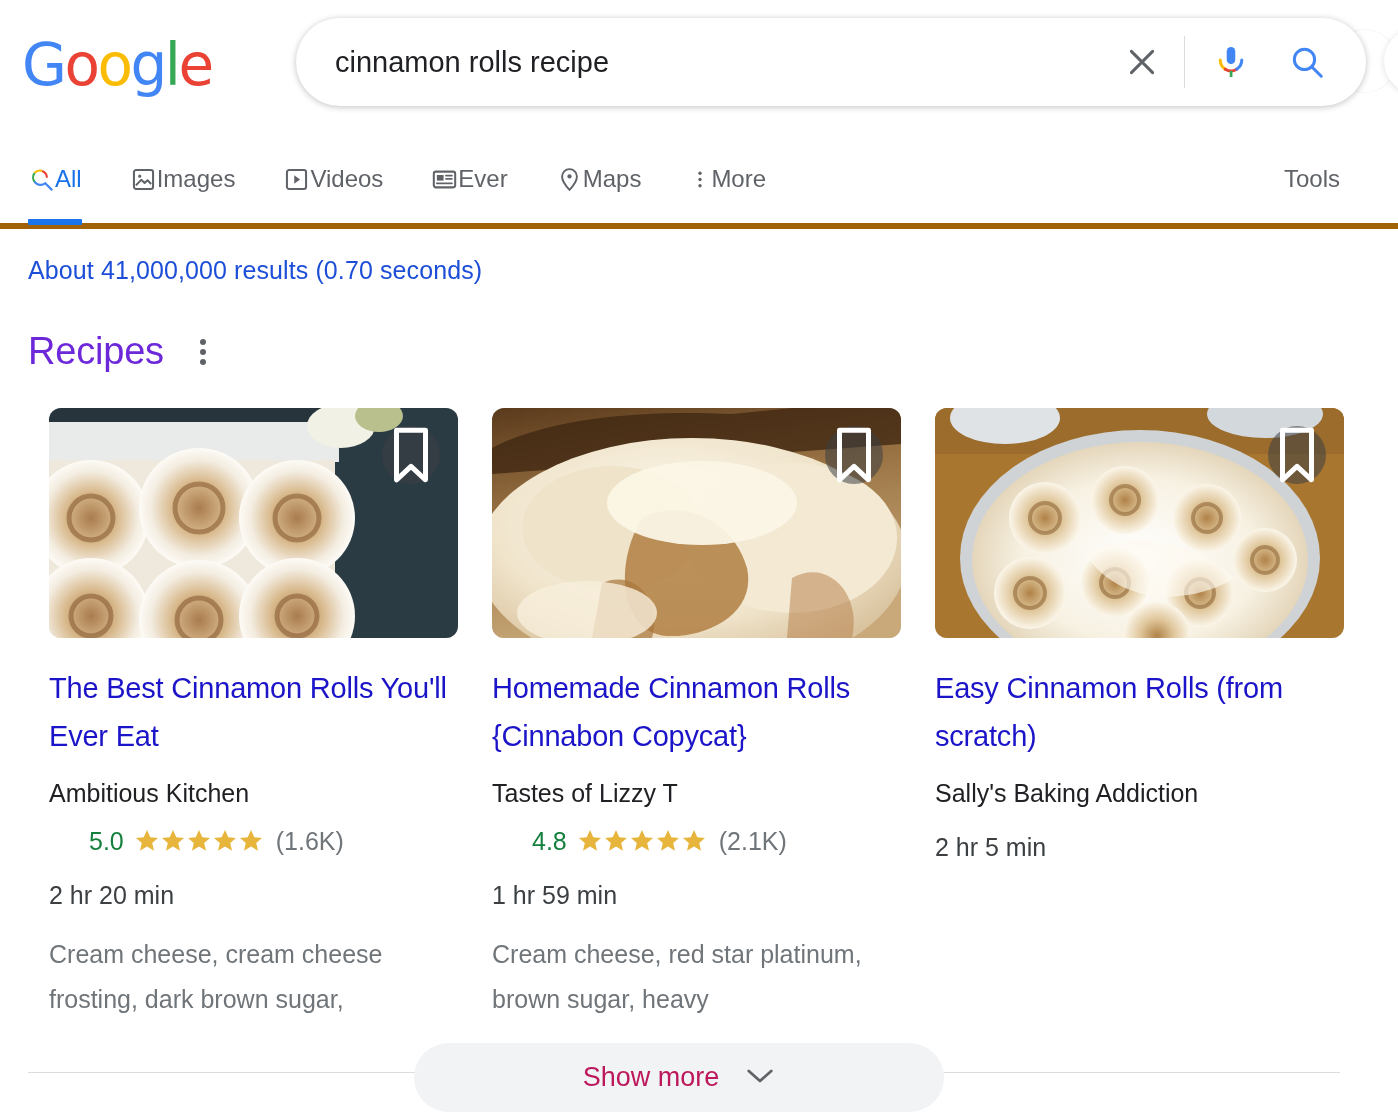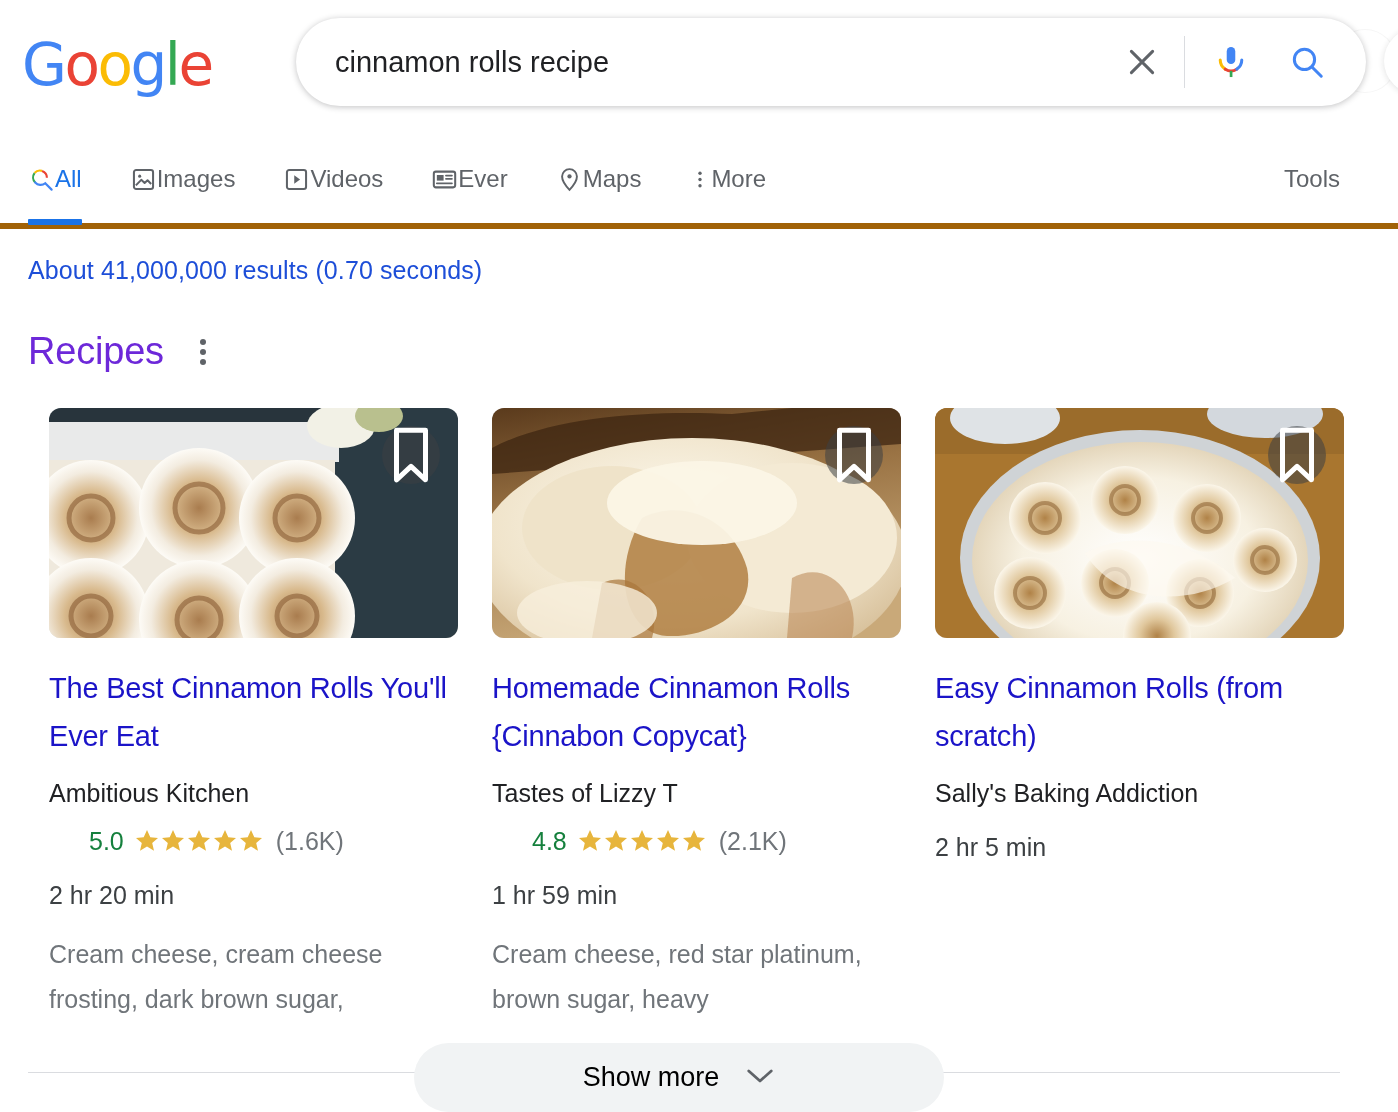--- a/index.html
+++ b/index.html
@@ -270,21 +270,21 @@
     border-radius: 36px;
     background: #f1f3f4;
     border: none;
     display: flex;
     align-items: center;
     justify-content: center;
     gap: 26px;
     cursor: pointer;
     font-family: "Liberation Sans", sans-serif;
     font-size: 27px;
-    color: #000000;
+    color: #be185d;
   }
 </style>
 </head>
 <body>
 
 <div class="header">
 
   <div class="logo">
     <span style="color:#4285f4">G</span><span style="color:#ea4335">o</span><span style="color:#fbbc05">o</span><span style="color:#4285f4">g</span><span style="color:#34a853">l</span><span style="color:#ea4335">e</span>
   </div>

